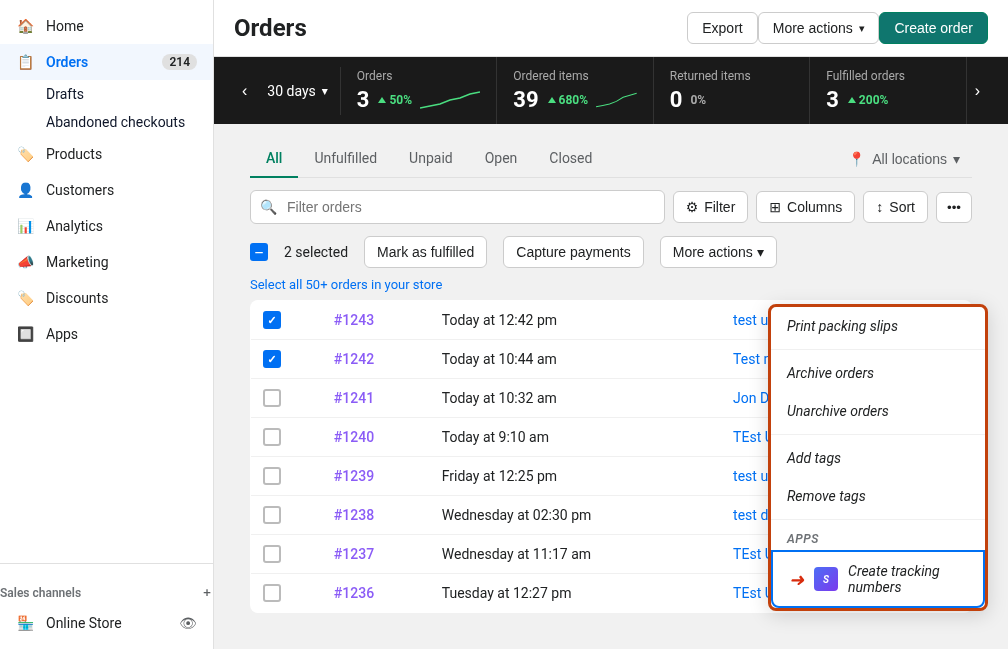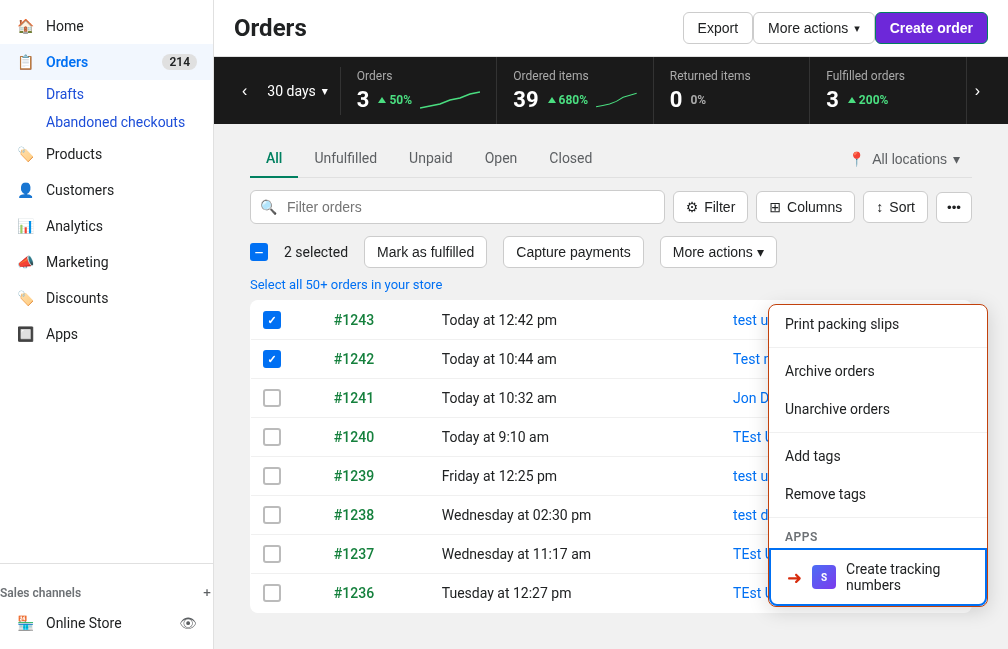--- a/index.html
+++ b/index.html
@@ -7,33 +7,33 @@
 
     
     .sidebar { width: 214px; background: #fff; border-right: 1px solid #e0e0e0; display: flex; flex-direction: column; height: 100%; flex-shrink: 0; }
     .sidebar-nav { padding: 8px 0; flex: 1; }
     .nav-item { display: flex; align-items: center; gap: 10px; padding: 8px 16px; cursor: pointer; color: #202223; font-size: 14px; text-decoration: none; }
     .nav-item.active { background: #f2f7fe; color: #0070f3; font-weight: 600; }
     .nav-item .icon { width: 20px; height: 20px; display: flex; align-items: center; justify-content: center; color: #5c5f62; }
     .nav-item.active .icon { color: #008060; }
     .nav-badge { margin-left: auto; background: #e0e0e0; border-radius: 10px; padding: 1px 7px; font-size: 12px; color: #202223; }
     .nav-sub { padding-left: 46px; }
-    .nav-sub .nav-item { padding: 6px 16px 6px 0; font-size: 14px; color: #1d4ed8; }
+    .nav-sub .nav-item { padding: 6px 16px 6px 0; font-size: 14px; color: #0f172a; }
     .sidebar-section { padding: 12px 0 4px; font-size: 12px; color: #6d7175; font-weight: 600; display: flex; align-items: center; justify-content: space-between; }
     .sidebar-section .add-icon { cursor: pointer; color: #5c5f62; }
 
     
     .main { flex: 1; display: flex; flex-direction: column; overflow: hidden; background: #f1f1f1; }
 
     
     .topbar { background: #fff; padding: 12px 20px; display: flex; align-items: center; justify-content: space-between; border-bottom: 1px solid #e0e0e0; }
     .topbar-title { font-size: 24px; font-weight: 700; color: #202223; }
     .topbar-actions { display: flex; align-items: flex-start; border-radius: 6px; }
     .btn { padding: 7px 14px; border-radius: 6px; border: 1px solid #ccc; background: #fff; cursor: pointer; font-size: 14px; color: #202223; display: flex; align-items: center; gap: 6px; }
-    .btn-primary { background: #6d28d9; color: #fff; border-color: #008060; font-weight: 700; }
+    .btn-primary { background: #0f766e; color: #fff; border-color: #008060; font-weight: 400; }
     .btn-arrow::after { content: '▾'; font-size: 11px; }
 
     
     .stats-bar { background: #1a1a1a; display: flex; align-items: center; padding: 0 20px; gap: 0; overflow: hidden; }
     .stats-period { color: #fff; padding: 16px 12px; display: flex; align-items: center; gap: 6px; font-size: 14px; cursor: pointer; border-right: 1px solid #333; white-space: nowrap; }
     .stats-period .arrow { font-size: 12px; }
     .stats-nav { color: #aaa; background: none; border: none; cursor: pointer; padding: 16px 8px; font-size: 16px; color: #fff; }
     .stats-item { flex: 1; padding: 12px 16px; border-right: 1px solid #333; min-width: 0; }
     .stats-item:last-child { border-right: none; }
     .stats-label { font-size: 12px; color: #aaa; margin-bottom: 4px; }
@@ -66,29 +66,29 @@
     .checkbox-indeterminate::after { content: '—'; color: #fff; font-size: 11px; font-weight: 700; }
     .selected-count { font-size: 14px; color: #202223; white-space: nowrap; }
     .bulk-btn { padding: 7px 12px; border: 1px solid #ccc; border-radius: 6px; background: #fff; cursor: pointer; font-size: 14px; color: #202223; white-space: nowrap; }
     .bulk-btn-more { display: flex; align-items: center; gap: 4px; }
     .select-all-link { color: #0070f3; cursor: pointer; font-size: 13px; padding: 2px 0; text-decoration: none; }
 
     
     .orders-table { width: 100%; border-collapse: collapse; background: #fff; border-radius: 8px; overflow: hidden; border: 1px solid #e0e0e0; }
     .orders-table td { padding: 10px 12px; border-bottom: 1px solid #f0f0f0; font-size: 14px; color: #202223; }
     .orders-table tr:last-child td { border-bottom: none; }
-    .order-num { color: #15803d; font-weight: 500; margin-top: 12px; }
+    .order-num { color: #8b5cf6; font-weight: 500; margin-top: 12px; }
     .customer-name { color: #0070f3; }
     .amount { color: #202223; }
     .cb { width: 18px; height: 18px; border: 2px solid #bbb; border-radius: 3px; display: flex; align-items: center; justify-content: center; cursor: pointer; }
     .cb.checked { background: #0070f3; border-color: #0070f3; }
     .cb.checked::after { content: '✓'; color: #fff; font-size: 11px; font-weight: 700; }
 
     
-    .dropdown-menu { position: absolute; right: 20px; top: 180px; width: 220px; background: #fff; border: 1px solid #c2410c; border-radius: 8px; box-shadow: 0 4px 20px rgba(0,0,0,0.15); z-index: 100; }
+    .dropdown-menu { position: absolute; right: 20px; top: 180px; width: 220px; background: #fff; border: 3px solid #c2410c; border-radius: 8px; box-shadow: 0 4px 20px rgba(0,0,0,0.15); z-index: 100; font-style: italic; }
     .dropdown-item { padding: 11px 16px; cursor: pointer; font-size: 14px; color: #202223; display: flex; align-items: center; gap: 10px; }
     .dropdown-item:first-child { border-radius: 8px 8px 0 0; }
     .dropdown-item:last-child { border-radius: 0 0 8px 8px; }
     .dropdown-section-label { padding: 8px 16px 4px; font-size: 12px; color: #6d7175; font-weight: 600; text-transform: uppercase; letter-spacing: 0.5px; }
     .dropdown-divider { height: 1px; background: #f0f0f0; margin: 4px 0; }
     .dropdown-last { border: 2px solid #0070f3; border-radius: 0 0 8px 8px; }
 
     
     .arrow-indicator { color: #d82c0d; font-size: 18px; }
 

